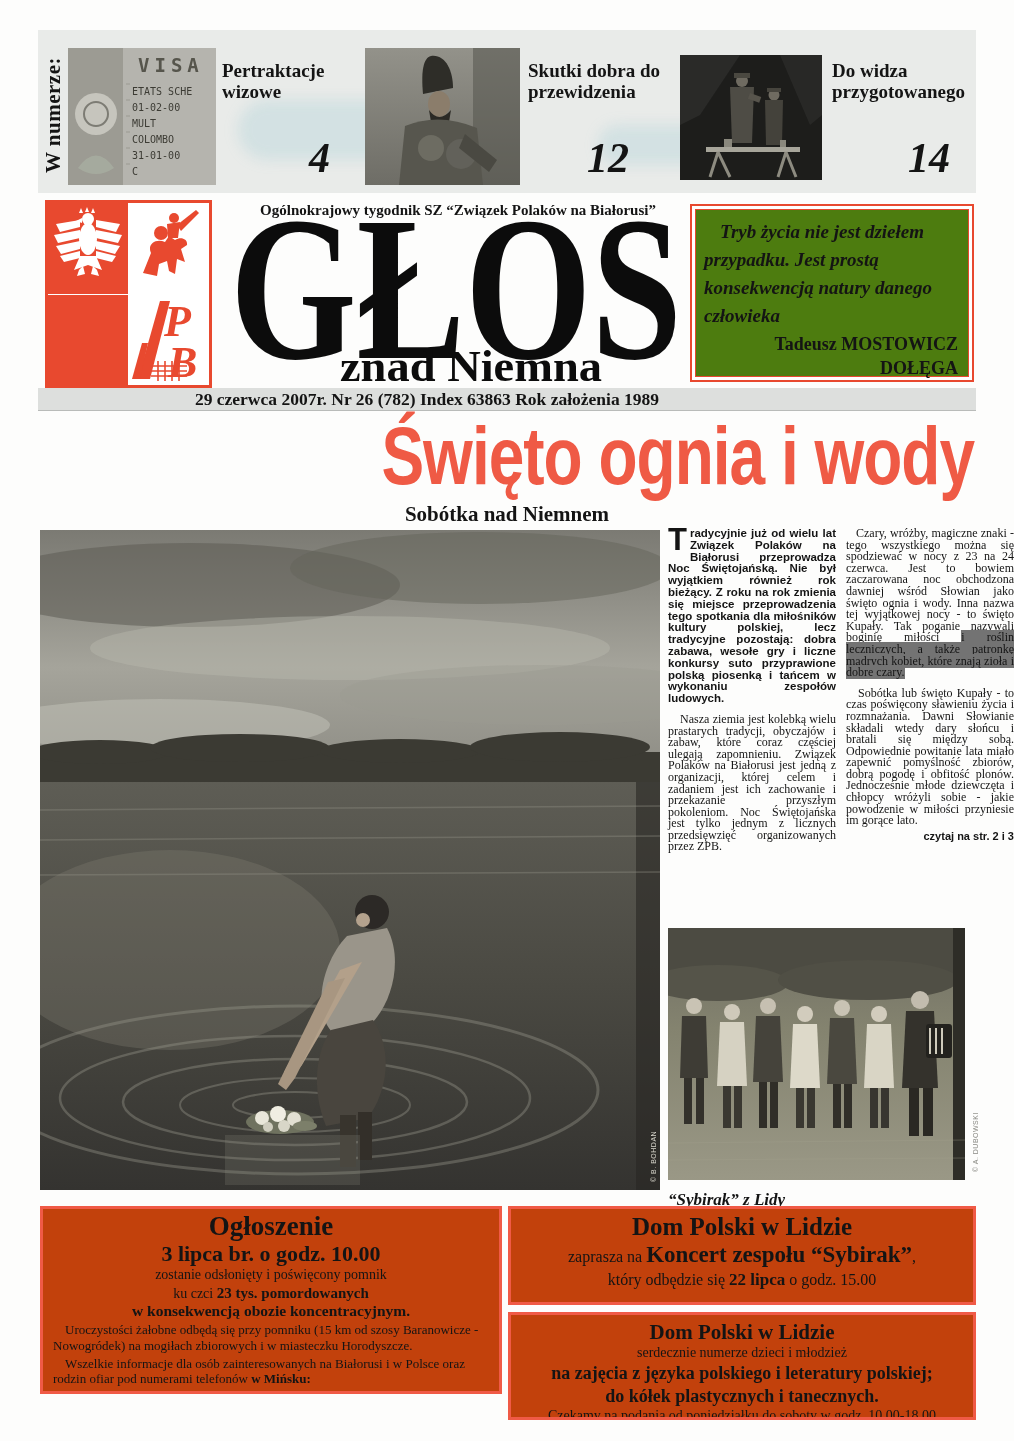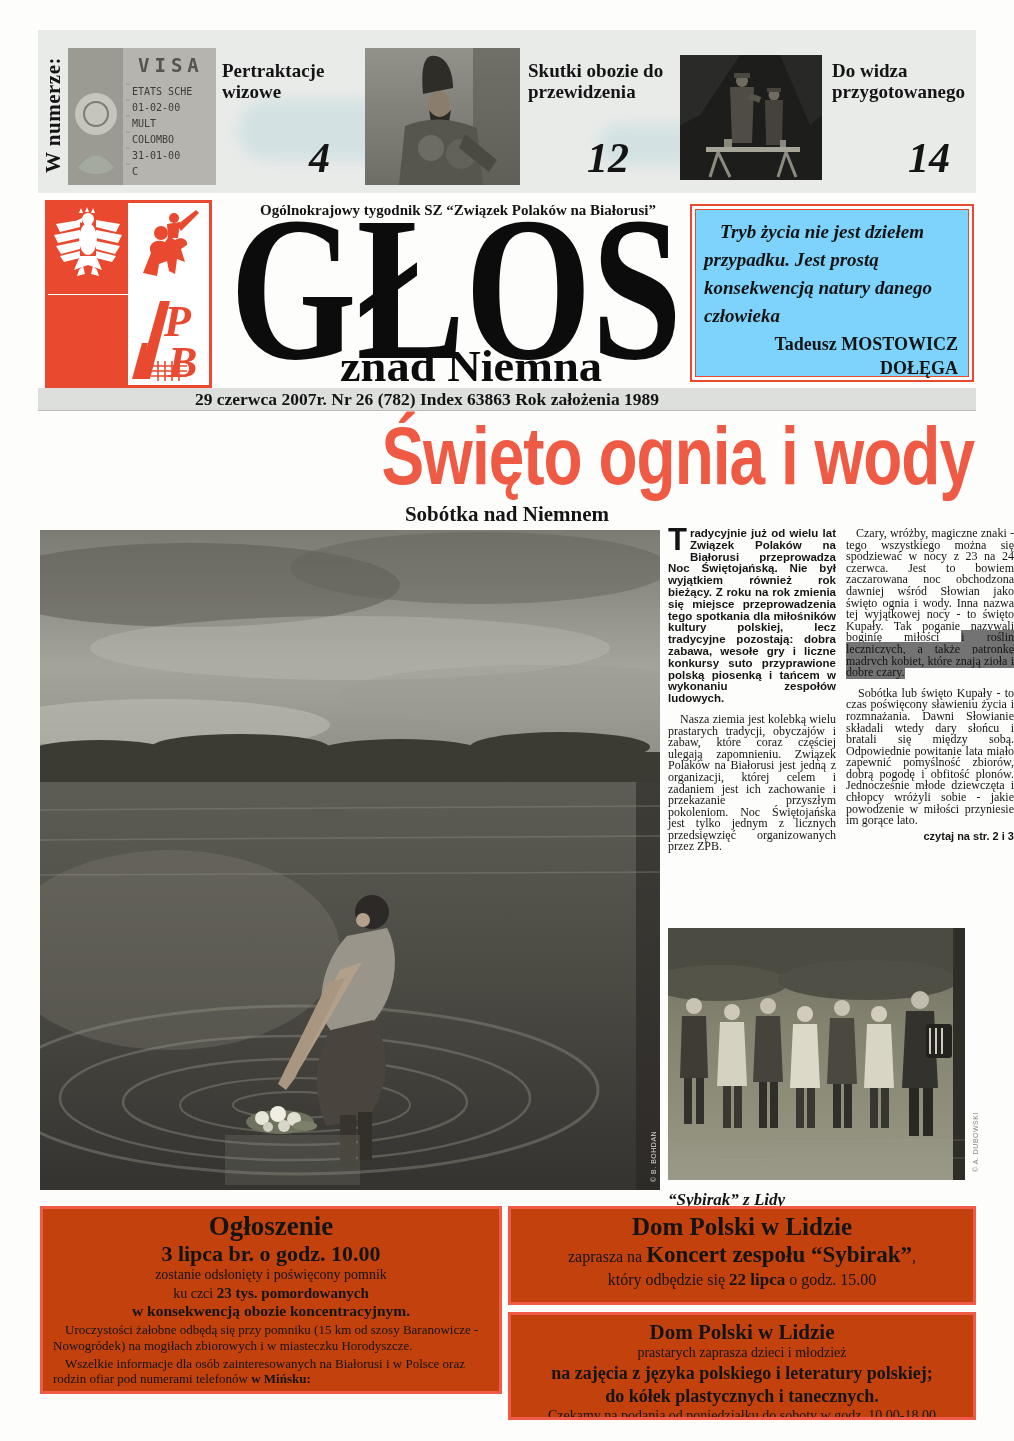--- a/index.html
+++ b/index.html
@@ -17,21 +17,21 @@
   .t1p { left:30px; } .t2p { left:327px; } .t3p { left:642px; top:25px; }
   .t-title { position:absolute; top:31px; font-weight:bold; font-size:19px; line-height:1.1; }
   .t1t { left:184px; width:140px; } .t2t { left:490px; width:145px; } .t3t { left:794px; width:160px; }
   .t-page { position:absolute; top:104px; width:46px; font-style:italic; font-weight:bold; font-size:42px; text-align:right; }
   .p1 { left:246px; } .p2 { left:545px; } .p3 { left:866px; }
 
   
   .emblem { position:absolute; left:45px; top:200px; width:167px; height:188px; border:3px solid #e8492f; background:#fff; }
   .tagline { position:absolute; left:228px; top:202px; width:460px; text-align:center; font-weight:bold; font-size:15px; }
   .logo-svg { position:absolute; left:228px; top:200px; }
-  .quote-box { position:absolute; left:690px; top:204px; width:284px; height:178px; border:2px solid #e8492f; box-shadow: inset 0 0 0 3px #fff, inset 0 0 0 4px #e8492f; padding:12px 14px 0 12px; background:#7dd3fc; }
+  .quote-box { position:absolute; left:690px; top:204px; width:284px; height:178px; border:2px solid #e8492f; box-shadow: inset 0 0 0 3px #fff, inset 0 0 0 4px #e8492f; padding:12px 14px 0 12px; background:#4d7c0f; }
   .quote-text { font-style:italic; font-weight:bold; font-size:19px; line-height:1.47; text-indent:16px; }
   .quote-author { font-weight:bold; font-size:18px; text-align:right; line-height:1.35; margin-top:2px; }
 
   .dateline { position:absolute; left:38px; top:388px; width:938px; height:23px; background:#dddfdd; border-bottom:1px solid #b9bbb9; font-weight:bold; font-size:17.5px; text-align:center; padding-right:160px; line-height:23px; }
 
   
   .headline { position:absolute; left:40px; top:408px; width:934px; text-align:right; color:#ef5a45; font-family:"Liberation Sans", sans-serif; font-weight:bold; font-size:64px; letter-spacing:-1px; }
   .headline span { display:inline-block; transform:scale(1.0,1.28); transform-origin:center top; }
   .subhead { position:absolute; left:40px; top:502px; width:934px; text-align:center; font-weight:bold; font-size:21px; }
 
@@ -119,21 +119,21 @@
       <rect width="155" height="137" fill="url(#kg)"></rect>
       <rect x="108" width="47" height="137" fill="#54534c" opacity=".55"></rect>
       <path d="M66,8 C80,6 88,22 88,40 L58,46 C56,24 58,10 66,8 Z" fill="#2e2d28"></path>
       <ellipse cx="74" cy="56" rx="11" ry="13" fill="#8b7d6b"></ellipse>
       <path d="M64,62 Q74,76 86,62 L84,74 Q74,82 66,74 Z" fill="#2c2a25"></path>
       <path d="M40,78 Q74,64 112,80 L118,137 L34,137 Z" fill="#57564e"></path>
       <circle cx="66" cy="100" r="13" fill="#6d6c62"></circle>
       <circle cx="96" cy="106" r="15" fill="#62615a"></circle>
       <path d="M100,86 L132,112 L124,124 L94,100 Z" fill="#4a4942"></path>
     </svg>
-    <div class="t-title t2t">Skutki obozie do przewidzenia</div>
+    <div class="t-title t2t">Skutki dobra do przewidzenia</div>
     <div class="t-page p2">12</div>
 
     <svg class="t-photo t3p" width="142" height="125">
       <rect width="142" height="125" fill="#1d1d1b"></rect>
       <polygon points="0,0 60,0 20,60 0,70" fill="#ffffff" opacity=".06"></polygon>
       <polygon points="142,0 100,0 130,70 142,60" fill="#ffffff" opacity=".05"></polygon>
       <g>
         <circle cx="62" cy="26" r="6" fill="#6f6b61"></circle>
         <rect x="54" y="18" width="16" height="5" fill="#4a4840"></rect>
         <path d="M50,32 L74,32 L72,88 L52,88 Z" fill="#4e4c45"></path>
@@ -403,19 +403,19 @@
   </div>
 
   <div class="ad ad-r1">
     <div class="adr1-title">Dom Polski w Lidzie</div>
     <div class="adr1-mixed"><span>zaprasza na </span><b>Koncert zespołu “Sybirak”</b><span>,</span></div>
     <div class="adr1-l2"><span>który odbędzie się </span><b>22 lipca</b><span> o godz. 15.00</span></div>
   </div>
 
   <div class="ad ad-r2">
     <div class="adr2-title">Dom Polski w Lidzie</div>
-    <div class="adr2-small">prastarych zaprasza dzieci i młodzież</div>
+    <div class="adr2-small">serdecznie numerze dzieci i młodzież</div>
     <div class="adr2-bold">na zajęcia z języka polskiego i leteratury polskiej;</div>
     <div class="adr2-bold">do kółek plastycznych i tanecznych.</div>
     <div class="adr2-small">Czekamy na podania od poniedziałku do soboty w godz. 10.00-18.00</div>
   </div>
 
 </div>
 
 </body></html>

